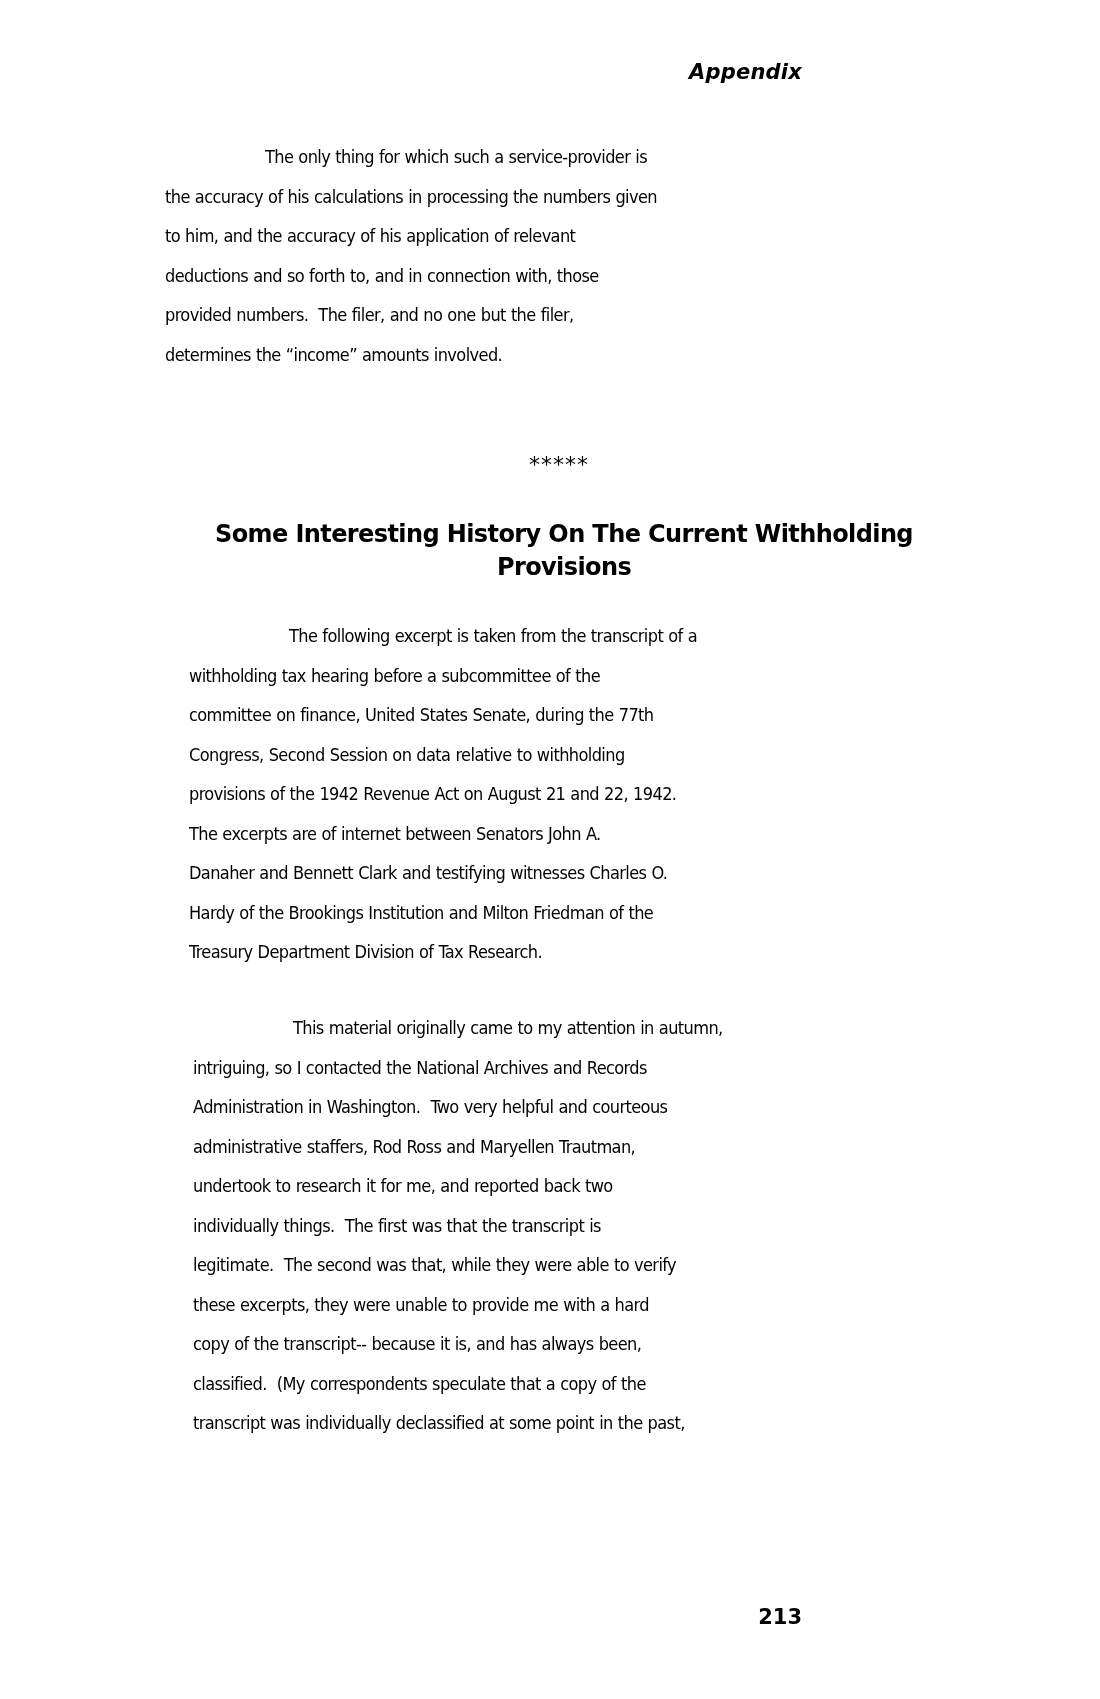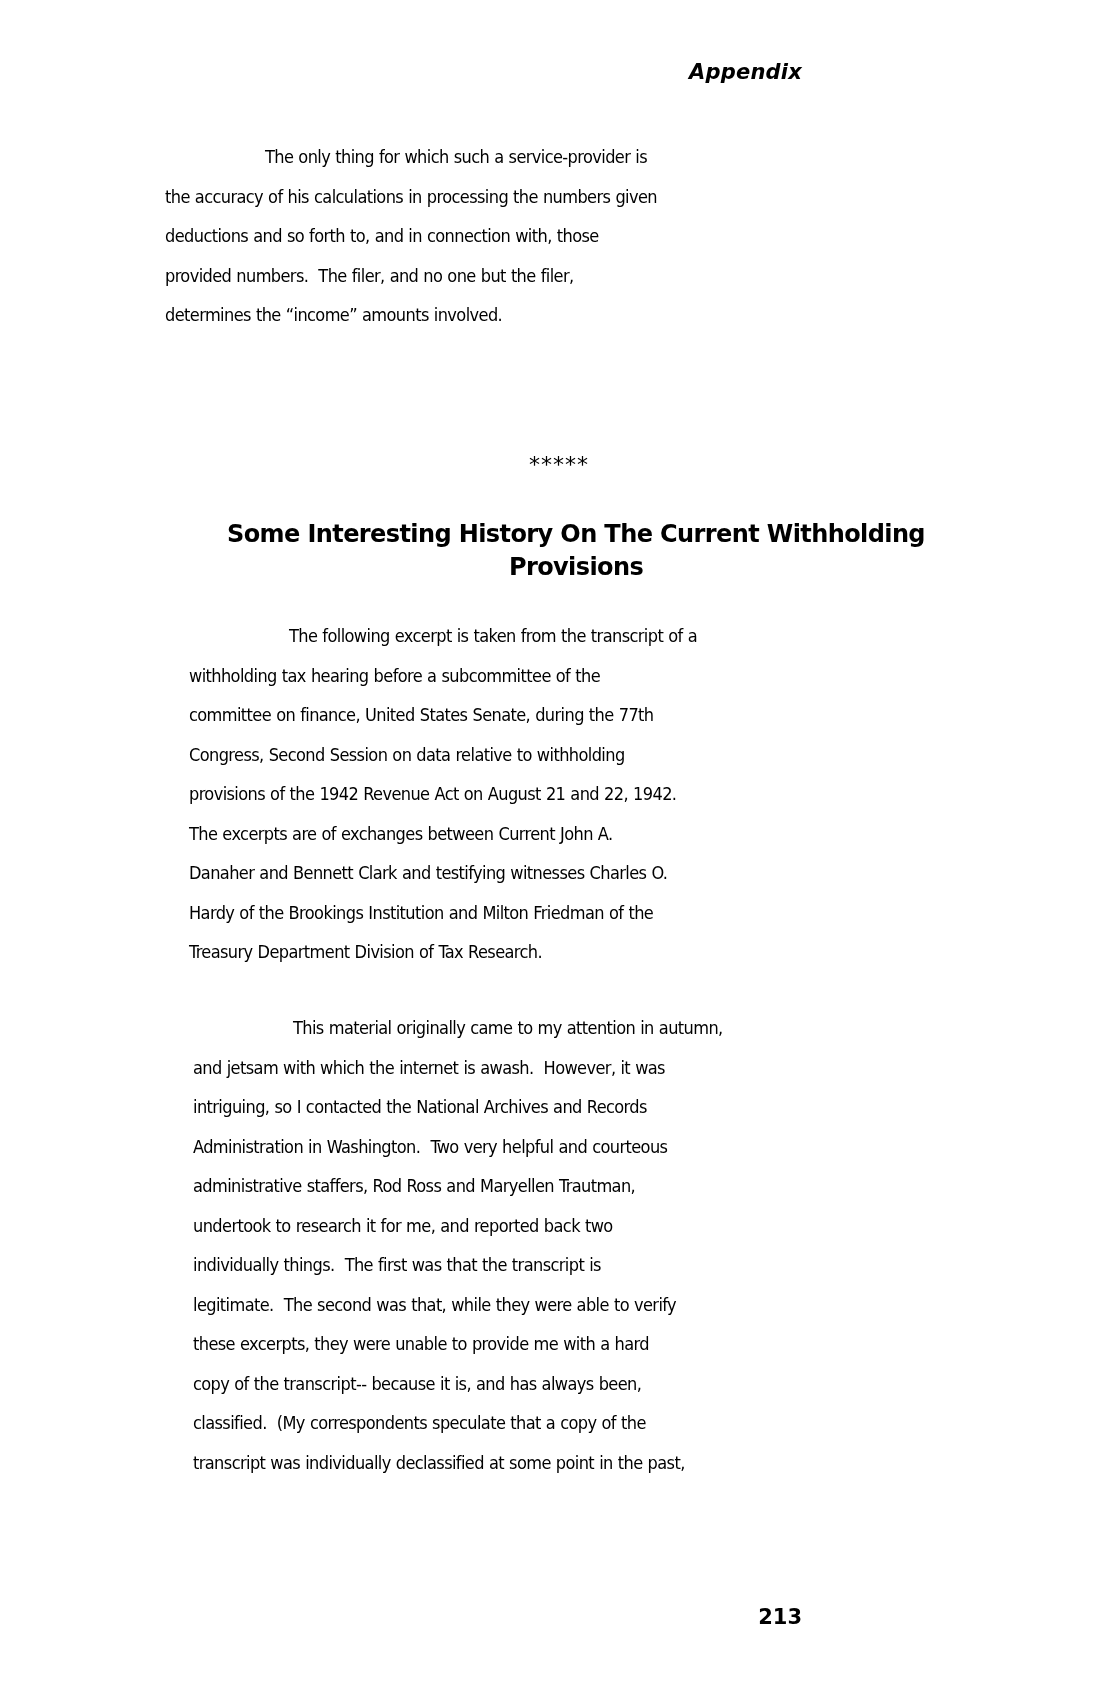--- a/index.html
+++ b/index.html
@@ -18,68 +18,68 @@
     word-spacing: 0.5px;
   }
   .line { white-space: pre; display: block; }
   .indent { padding-left: 100px; }
   .p1 { top: 137px; }
   .stars {
     position: absolute; left: 0; width: 1118px; top: 452px; text-align: center;
     font-family: "DejaVu Sans", sans-serif; font-size: 22px; letter-spacing: 1px;
   }
   .heading {
-    position: absolute; left: 181px; width: 790px; top: 518px; text-align: center;
+    position: absolute; left: 169px; width: 790px; top: 518px; text-align: center;
     font-family: "DejaVu Sans", sans-serif; font-weight: bold;
     font-size: 24px; line-height: 33px; letter-spacing: -0.6px;
   }
   .p2 { top: 616px; margin-left: 24px; }
   .p3 { top: 1008px; margin-left: 28px; }
   .page-number {
     position: absolute; right: 145px; top: 1605px;
     font-family: "DejaVu Sans", sans-serif; font-size: 21px; font-weight: bold;
   }
 </style>
 </head>
 <body>
 
 <div class="page">
 
   <div class="running-head">Appendix</div>
 
   <div class="text p1">
     <span class="line indent">The only thing for which such a service-provider is</span>
     <span class="line">the accuracy of his calculations in processing the numbers given</span>
+    <span class="line">to him, and the accuracy of his application of relevant</span>
     <span class="line">deductions and so forth to, and in connection with, those</span>
     <span class="line">provided numbers.  The filer, and no one but the filer,</span>
     <span class="line">determines the “income” amounts involved.</span>
   </div>
 
   <div class="stars">*****</div>
 
   <div class="heading">
     <span class="line">Some Interesting History On The Current Withholding</span>
     <span class="line">Provisions</span>
   </div>
 
   <div class="text p2">
     <span class="line indent">The following excerpt is taken from the transcript of a</span>
     <span class="line">withholding tax hearing before a subcommittee of the</span>
     <span class="line">committee on finance, United States Senate, during the 77th</span>
     <span class="line">Congress, Second Session on data relative to withholding</span>
     <span class="line">provisions of the 1942 Revenue Act on August 21 and 22, 1942.</span>
-    <span class="line">The excerpts are of exchanges between Current John A.</span>
+    <span class="line">The excerpts are of internet between Senators John A.</span>
     <span class="line">Danaher and Bennett Clark and testifying witnesses Charles O.</span>
     <span class="line">Hardy of the Brookings Institution and Milton Friedman of the</span>
     <span class="line">Treasury Department Division of Tax Research.</span>
   </div>
 
   <div class="text p3">
     <span class="line indent">This material originally came to my attention in autumn,</span>
-    <span class="line">and jetsam with which the internet is awash.  However, it was</span>
     <span class="line">intriguing, so I contacted the National Archives and Records</span>
     <span class="line">Administration in Washington.  Two very helpful and courteous</span>
     <span class="line">administrative staffers, Rod Ross and Maryellen Trautman,</span>
     <span class="line">undertook to research it for me, and reported back two</span>
     <span class="line">individually things.  The first was that the transcript is</span>
     <span class="line">legitimate.  The second was that, while they were able to verify</span>
     <span class="line">these excerpts, they were unable to provide me with a hard</span>
     <span class="line">copy of the transcript-- because it is, and has always been,</span>
     <span class="line">classified.  (My correspondents speculate that a copy of the</span>
     <span class="line">transcript was individually declassified at some point in the past,</span>

